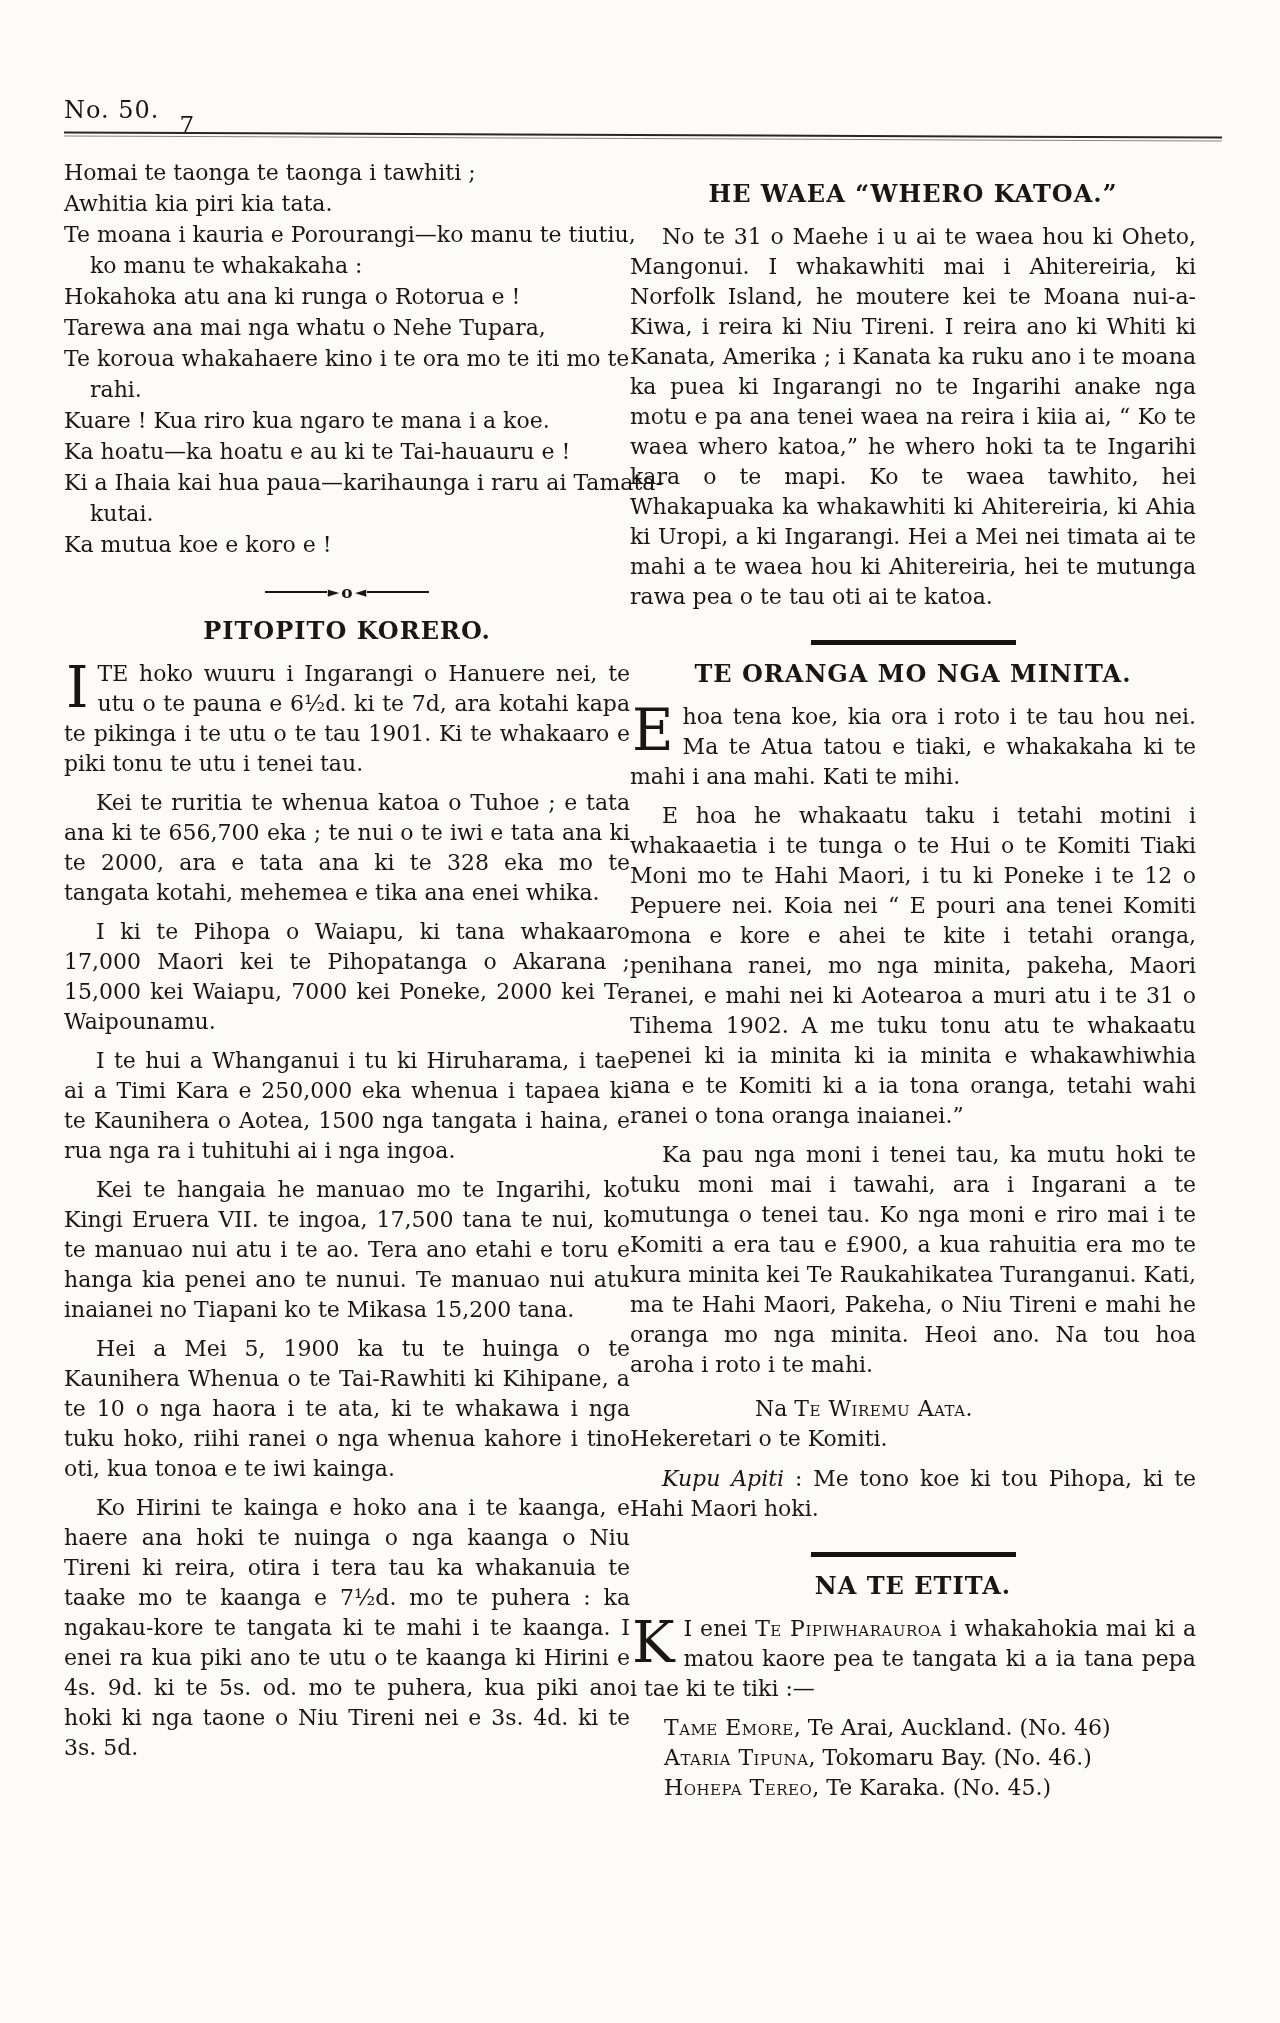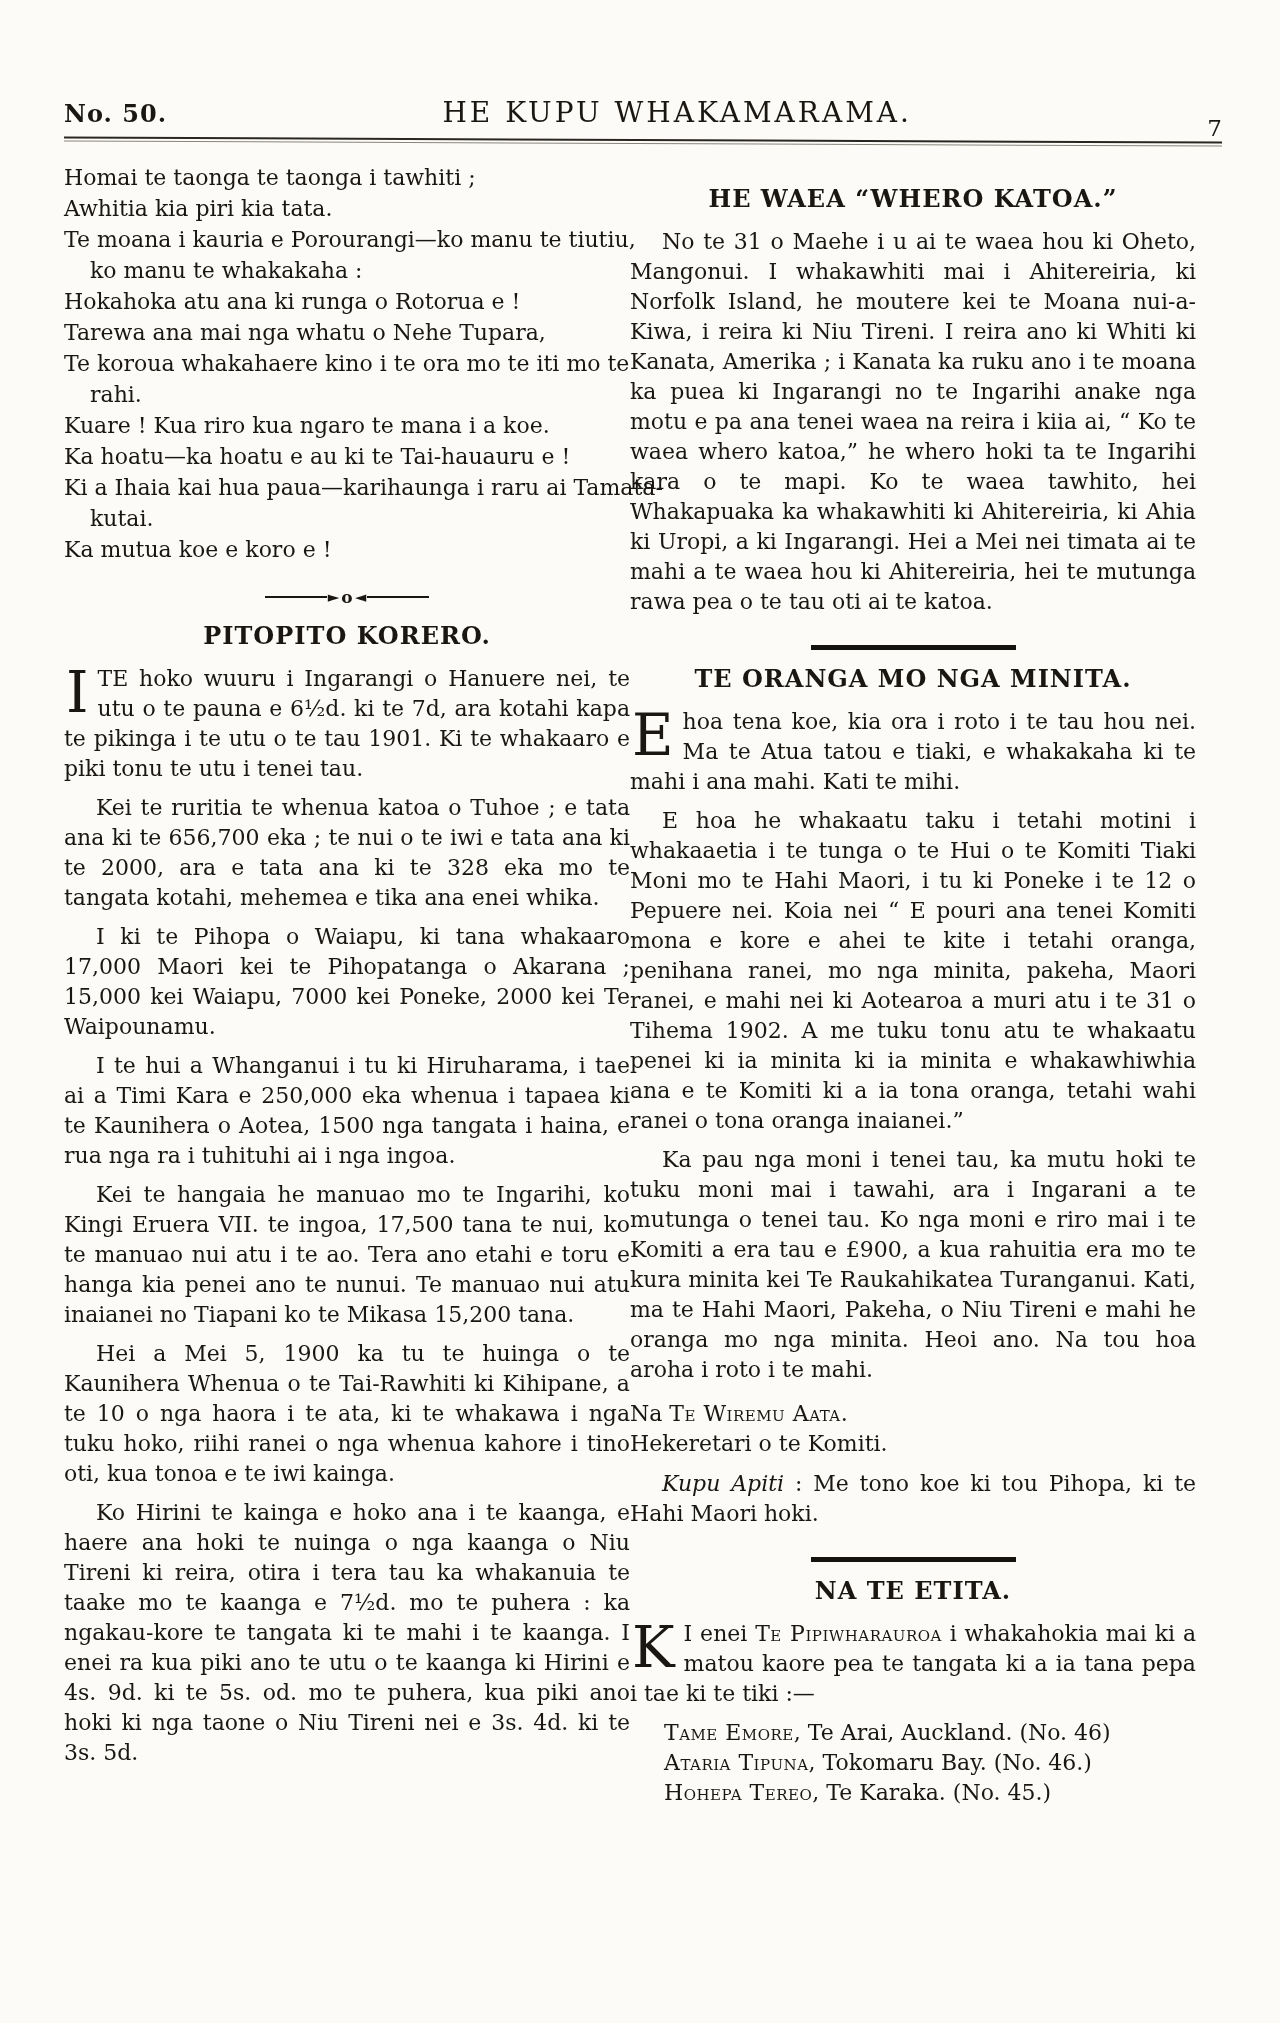--- a/index.html
+++ b/index.html
@@ -13,21 +13,21 @@
   .page {
     width: 1280px; height: 2023px;
     background: #fcfbf7;
     box-sizing: border-box;
     padding-top: 96px;
   }
   .masthead {
     display: flex; align-items: baseline;
     padding: 0 58px 0 64px;
   }
-  .issue { font-size: 24px; letter-spacing: 1px; white-space: nowrap; font-weight: bold; }
+  .issue { font-size: 24px; letter-spacing: 1px; white-space: nowrap; }
   .title { flex: 1; text-align: center; font-size: 28px; letter-spacing: 3px; white-space: nowrap; }
   .pageno { font-size: 23px; padding-left: 20px; position: relative; top: 14px; }
   .head-rule {
     margin: 10px 58px 0 64px;
     border-top: 2px solid #2a2722;
     border-bottom: 1px solid #8a867e;
     height: 2px;
     transform: rotate(0.25deg);
   }
   .columns {
@@ -73,34 +73,33 @@
 
   .thick-rule {
     width: 205px; height: 5px; background: #16130f;
     margin: 28px auto 6px auto;
   }
 
   .sc { font-variant: small-caps; letter-spacing: 0.5px; }
   .ital { font-style: italic; margin-top: 24px; }
 
   .signature { margin: 14px 0 10px 0; line-height: 30px; }
-  .sig1 { text-align: left; padding-right: 98px; }
+  .sig1 { text-align: center; padding-right: 98px; }
   .sig2 { text-align: left; padding-right: 52px; }
 
   .returns { margin-top: 2px; }
   .return-line { padding-left: 34px; line-height: 30px; white-space: nowrap; }
 </style>
 </head>
 <body>
 
 <div class="page">
 
   <header class="masthead">
     <span class="issue">No. 50.</span>
-    <span class="title">HE KUPU WHAKAMARAMA.</span>
     <span class="pageno">7</span>
   </header>
   <div class="head-rule"></div>
 
   <main class="columns">
 
     <section class="col">
 
       <div class="poem">
         <div class="poem-line">Homai te taonga te taonga i tawhiti ;</div>

